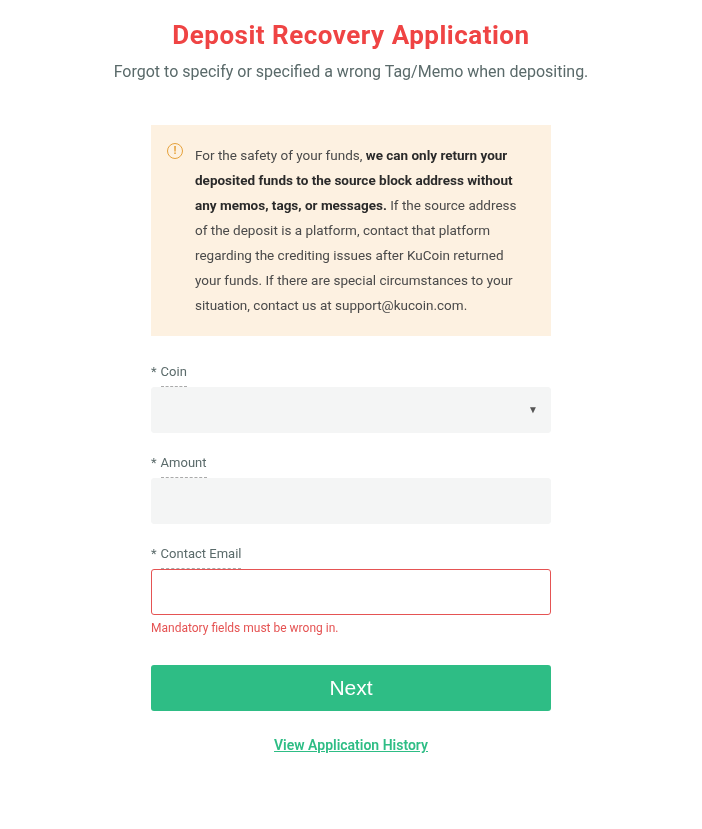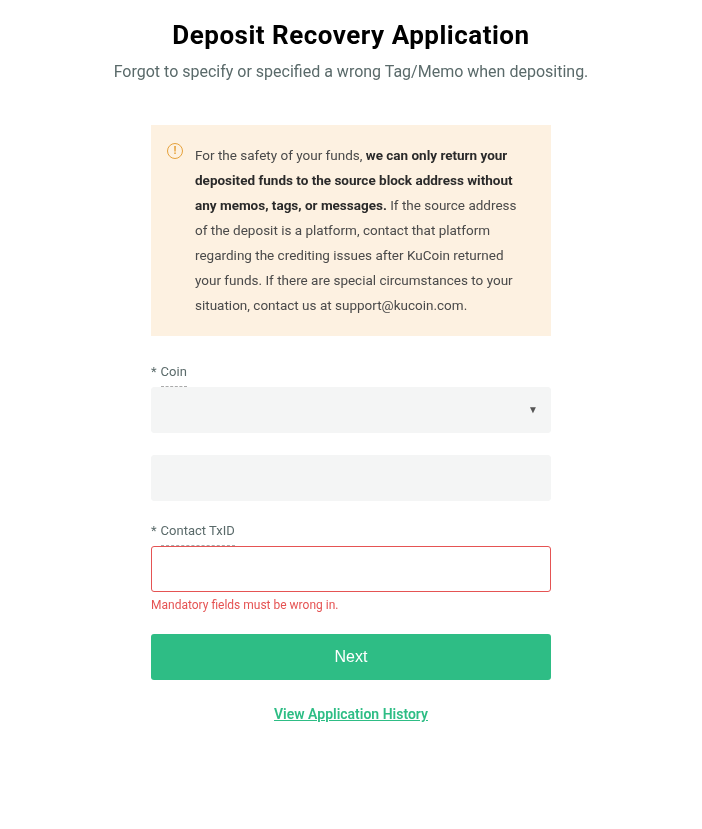--- a/index.html
+++ b/index.html
@@ -7,21 +7,21 @@
       font-family: -apple-system, BlinkMacSystemFont, "Segoe UI", Roboto, Arial, sans-serif;
       background: #fff;
       width: 702px;
       padding: 20px 0;
     }
     .container { width: 100%; }
     .page-title {
       text-align: center;
       font-size: 26px;
       font-weight: 700;
-      color: #000000;
+      color: #ef4444;
       letter-spacing: 0.5px;
       margin-bottom: 12px;
     }
     .page-subtitle {
       text-align: center;
       font-size: 16px;
       color: #5a6a6a;
       margin-bottom: 44px;
     }
     .form-wrap {
@@ -96,23 +96,24 @@
       color: #e55353;
       margin-top: 6px;
     }
     .submit-btn {
       width: 100%;
       height: 46px;
       background: #2ebd85;
       color: #fff;
       border: none;
       border-radius: 3px;
-      font-size: 16px;
+      font-size: 21px;
       font-weight: 500;
       cursor: pointer;
+      margin-top: 8px;
     }
     .history-link-wrap {
       text-align: center;
       margin-top: 24px;
     }
     .history-link {
       color: #2ebd85;
       font-size: 14px;
       text-decoration: underline;
       font-weight: 600;
@@ -136,27 +137,30 @@
     <div class="field">
       <label class="field-label">
         <span class="required-star">*</span><span class="label-text">Coin</span>
       </label>
       <div class="field-select">
         <span class="chevron">▼</span>
       </div>
     </div>
 
     <div class="field">
+      <label class="field-label">
+        <span class="required-star">*</span><span class="label-text">Amount</span>
+      </label>
       <input class="field-input" type="text" value="" style="">
     </div>
 
 
     <div class="field">
       <label class="field-label">
-        <span class="required-star">*</span><span class="label-text">Contact TxID</span>
+        <span class="required-star">*</span><span class="label-text">Contact Email</span>
       </label>
       <input class="field-input error" type="text" value="" style="">
       <div class="error-msg">Mandatory fields must be wrong in.</div>
     </div>
 
     <button class="submit-btn">Next</button>
 
     <div class="history-link-wrap">
       <a class="history-link">View Application History</a>
     </div>

